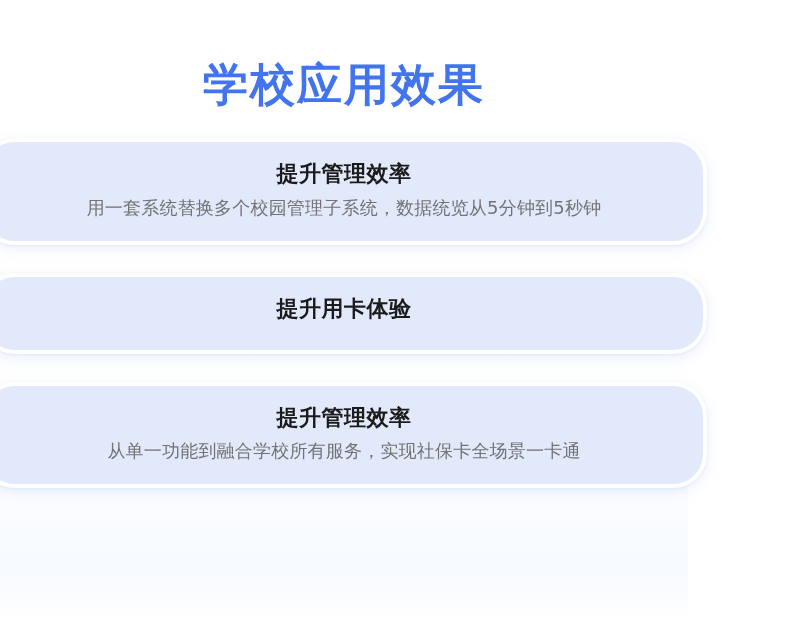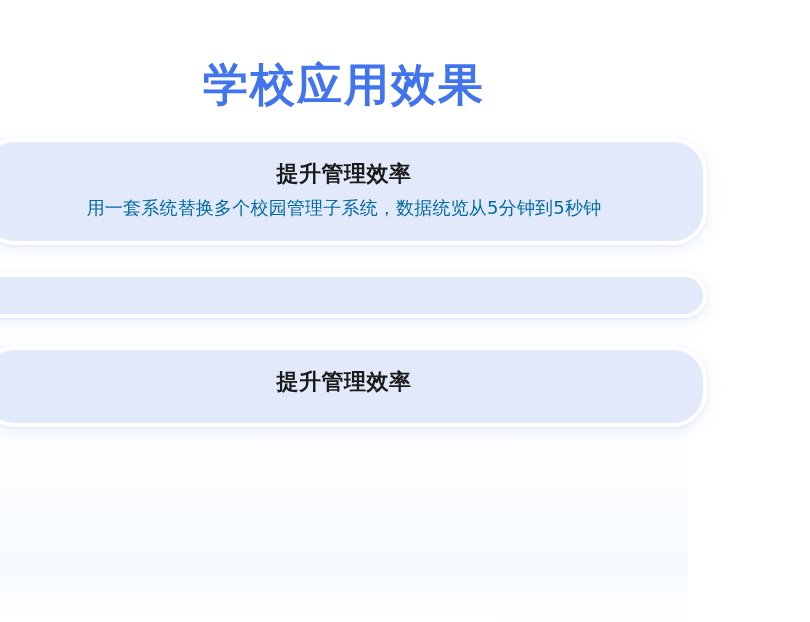--- a/index.html
+++ b/index.html
@@ -59,21 +59,21 @@
     font-size: 22px;
     font-weight: bold;
     color: #1b1b1b;
     line-height: 1.35;
     letter-spacing: 0.5px;
     margin: 0 0 6px 0;
   }
   .card-desc {
     font-size: 18px;
     font-weight: normal;
-    color: #0369a1;
+    color: #737373;
     line-height: 1.45;
     letter-spacing: 0.2px;
     margin: 0;
     white-space: nowrap;
   }
 </style>
 </head>
 <body>
 
 <div class="page">
@@ -84,23 +84,25 @@
 
     <div class="card-shell">
       <div class="card">
         <div class="card-title">提升管理效率</div>
         <div class="card-desc">用一套系统替换多个校园管理子系统，数据统览从5分钟到5秒钟</div>
       </div>
     </div>
 
     <div class="card-shell">
       <div class="card">
+        <div class="card-title">提升用卡体验</div>
       </div>
     </div>
 
     <div class="card-shell">
       <div class="card">
         <div class="card-title">提升管理效率</div>
+        <div class="card-desc">从单一功能到融合学校所有服务，实现社保卡全场景一卡通</div>
       </div>
     </div>
 
   </div>
 </div>
 
 </body></html>

